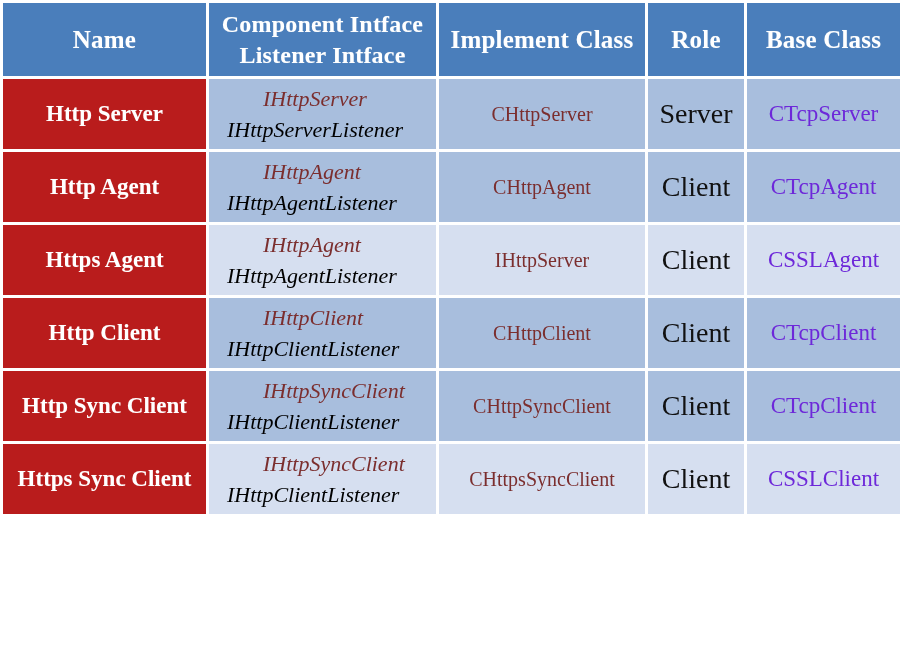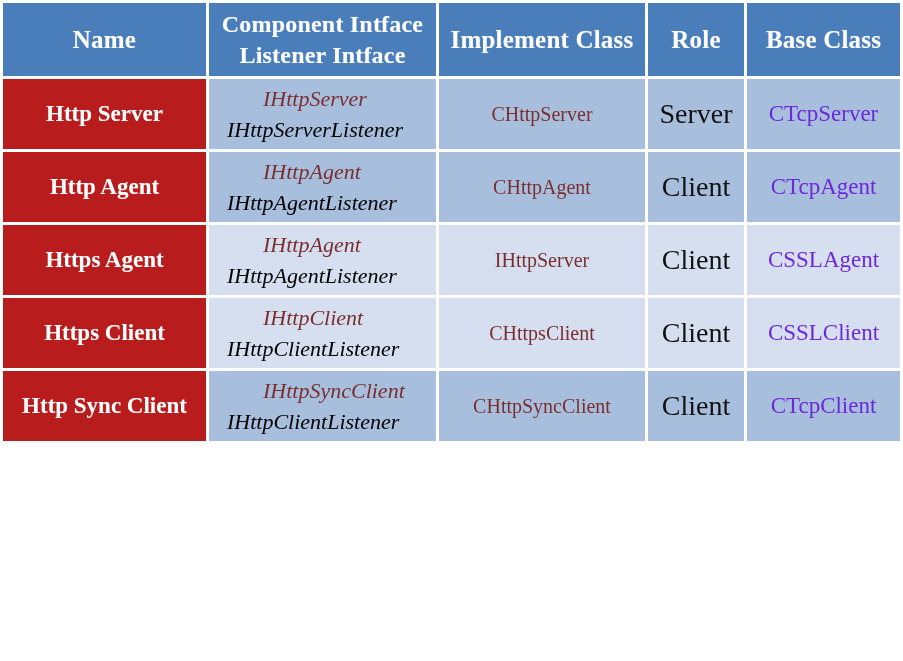--- a/index.html
+++ b/index.html
@@ -171,39 +171,49 @@
         <td class="cell-name">Https Agent</td>
         <td class="cell-iface tint">
           <span class="iface-main">IHttpAgent</span>
           <span class="iface-listener">IHttpAgentListener</span>
         </td>
         <td class="cell-impl tint">IHttpServer</td>
         <td class="cell-role tint">Client</td>
         <td class="cell-base tint">CSSLAgent</td>
       </tr>
 
-
-      <tr class="row-light">
-        <td class="cell-name">Https Client</td>
+      <tr class="row-dark">
+        <td class="cell-name">Http Client</td>
         <td class="cell-iface tint">
           <span class="iface-main">IHttpClient</span>
           <span class="iface-listener">IHttpClientListener</span>
         </td>
-        <td class="cell-impl tint">CHttpsClient</td>
-        <td class="cell-role tint">Client</td>
-        <td class="cell-base tint">CSSLClient</td>
-      </tr>
+        <td class="cell-impl tint">CHttpClient</td>
+        <td class="cell-role tint">Client</td>
+        <td class="cell-base tint">CTcpClient</td>
+      </tr>
+
 
       <tr class="row-dark">
         <td class="cell-name">Http Sync Client</td>
         <td class="cell-iface tint">
           <span class="iface-main">IHttpSyncClient</span>
           <span class="iface-listener">IHttpClientListener</span>
         </td>
         <td class="cell-impl tint">CHttpSyncClient</td>
         <td class="cell-role tint">Client</td>
         <td class="cell-base tint">CTcpClient</td>
       </tr>
 
+      <tr class="row-light">
+        <td class="cell-name">Https Sync Client</td>
+        <td class="cell-iface tint">
+          <span class="iface-main">IHttpSyncClient</span>
+          <span class="iface-listener">IHttpClientListener</span>
+        </td>
+        <td class="cell-impl tint">CHttpsSyncClient</td>
+        <td class="cell-role tint">Client</td>
+        <td class="cell-base tint">CSSLClient</td>
+      </tr>
 
     </tbody>
   </table>
 </div>
 
 </body></html>

